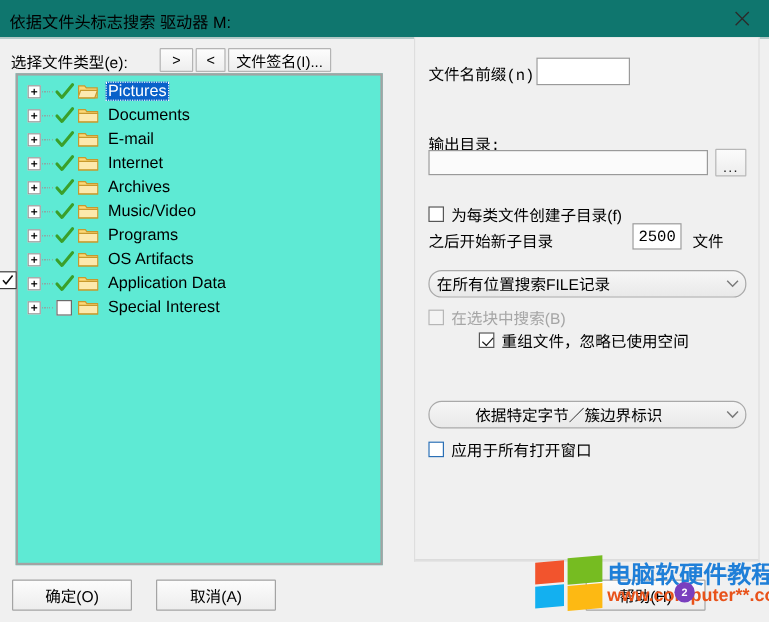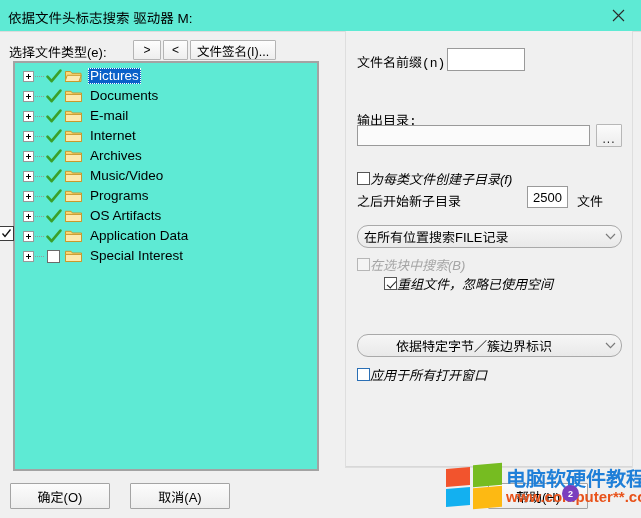--- a/index.html
+++ b/index.html
@@ -9,21 +9,21 @@
     background:#f0f0f0;
     font-family:"Liberation Sans","DejaVu Sans",sans-serif;
     font-size:13px;color:#000;
     -webkit-font-smoothing:antialiased;
   }
   .dialog{position:relative;width:641px;height:518px;background:#f0f0f0;}
 
   
   .titlebar{
     position:absolute;left:0;top:0;width:641px;height:31px;
-    background:#5eead4;border-bottom:1px solid #dcdcdc;
+    background:#0f766e;border-bottom:1px solid #dcdcdc;
   }
   .titlebar .caption{
     position:absolute;left:8px;top:7px;font-size:13.5px;color:#000;
     white-space:nowrap;letter-spacing:0px;
   }
   .closebtn{
     position:absolute;right:0;top:0;width:46px;height:30px;
     display:flex;align-items:center;justify-content:center;
     cursor:default;
   }
@@ -83,21 +83,21 @@
     position:absolute;left:345px;top:31px;width:288px;height:437px;
     border:1px solid #dedede;border-top:none;box-sizing:border-box;background:#f0f0f0;
   }
   .rpanel .sep{
     position:absolute;left:0;bottom:0;width:100%;height:1px;background:#d8d8d8;
   }
 
   .lbl{position:absolute;font-size:13px;white-space:nowrap;color:#000;font-family:Liberation Mono, monospace;}
   .tbox{
     position:absolute;background:#ffffff;border:1px solid #9a9a9a;
-    box-sizing:border-box;font-family:Liberation Sans, sans-serif;font-size:13px;
+    box-sizing:border-box;font-family:Liberation Mono, monospace;font-size:13px;
     padding:1px 4px;color:#000;outline:none;
   }
 
   #in-prefix{left:101px;top:17px;width:78px;height:23px;}
   #lbl-prefix{left:11px;top:21px;}
   #lbl-outdir{left:11px;top:79px;}
   #in-outdir{left:11px;top:94px;width:233px;height:21px;background:#fbfbfb;}
   #btn-browse{
     position:absolute;left:250px;top:93px;width:26px;height:23px;
     background:linear-gradient(#fbfbfb,#ededed);border:1px solid #b7b7b7;
@@ -110,21 +110,21 @@
   .cbox{
     width:13px;height:13px;box-sizing:border-box;flex:0 0 auto;
     border:1px solid #565656;background:#ffffff;position:relative;
   }
   .cbox.accent{border-color:#2a6fb5;}
   .cbox.disabled{border-color:#b6b6b6;background:#f4f4f4;}
   .cbox.checked:after{
     content:"";position:absolute;left:3.5px;top:0.5px;width:4px;height:8px;
     border:solid #1b1b1b;border-width:0 1.6px 1.6px 0;transform:rotate(42deg);
   }
-  .cbrow .ctext{margin-left:0;font-size:13px;white-space:nowrap;font-style:italic;}
+  .cbrow .ctext{margin-left:6px;font-size:13px;white-space:nowrap;}
   .cbrow.disabled .ctext{color:#a5a5a5;}
 
   #cb-subdir{left:11px;top:138px;}
   #lbl-newsub{left:11px;top:160px;}
   #in-count{left:181px;top:155px;width:41px;height:22px;text-align:center;}
   #lbl-files{left:231px;top:160px;}
 
   .combo{
     position:absolute;height:23px;box-sizing:border-box;
     background:linear-gradient(#f6f6f6,#e9e9e9);
@@ -132,21 +132,21 @@
     display:flex;align-items:center;cursor:default;
   }
   .combo .ctext2{padding-left:6px;font-size:13px;white-space:nowrap;color:#000;flex:1;}
   .combo .arrow{
     width:22px;display:flex;align-items:center;justify-content:center;flex:0 0 auto;
   }
   #cmb-filerec{left:11px;top:194px;width:265px;}
   #cmb-byte{left:11px;top:303px;width:265px;padding-left:32px;}
 
   #cb-block{left:11px;top:224px;}
-  #cb-regroup{left:14px;top:243px;padding-left:24px;}
+  #cb-regroup{left:29px;top:243px;padding-left:24px;}
   #cb-applyall{left:11px;top:334px;}
 
   
   .btn{
     position:absolute;height:26px;box-sizing:border-box;
     background:linear-gradient(#fcfcfc,#ededed);
     border:1px solid #a4a4a4;border-radius:1px;
     display:flex;align-items:center;justify-content:center;
     font-size:13px;color:#000;cursor:default;
   }

